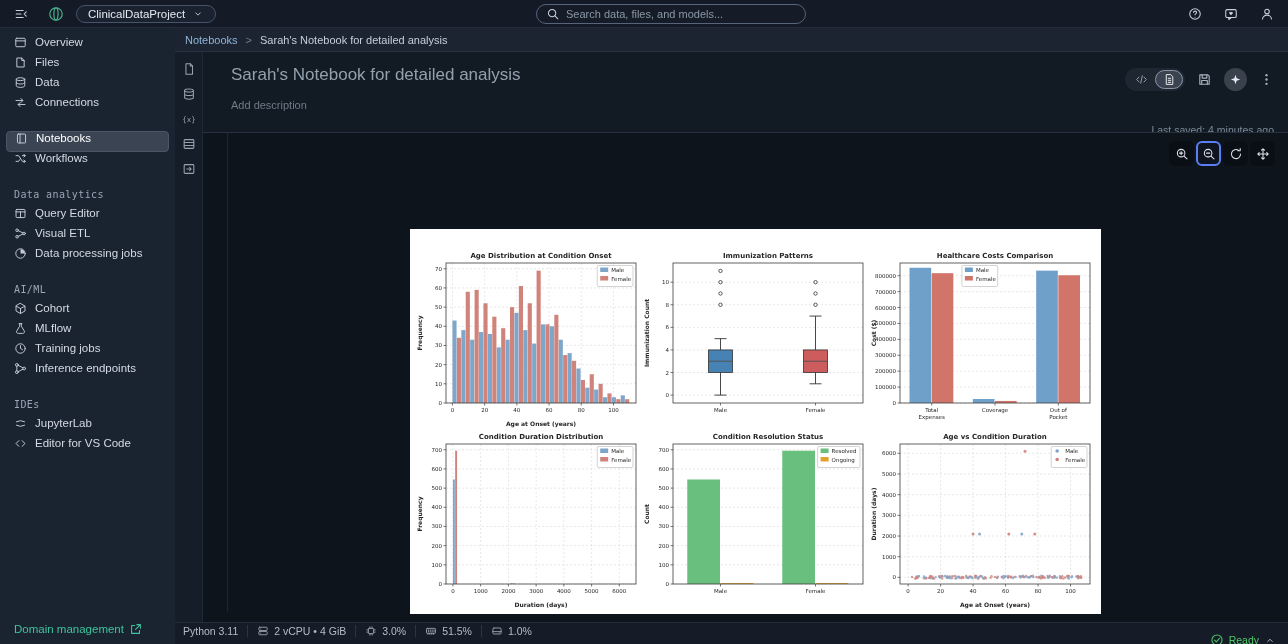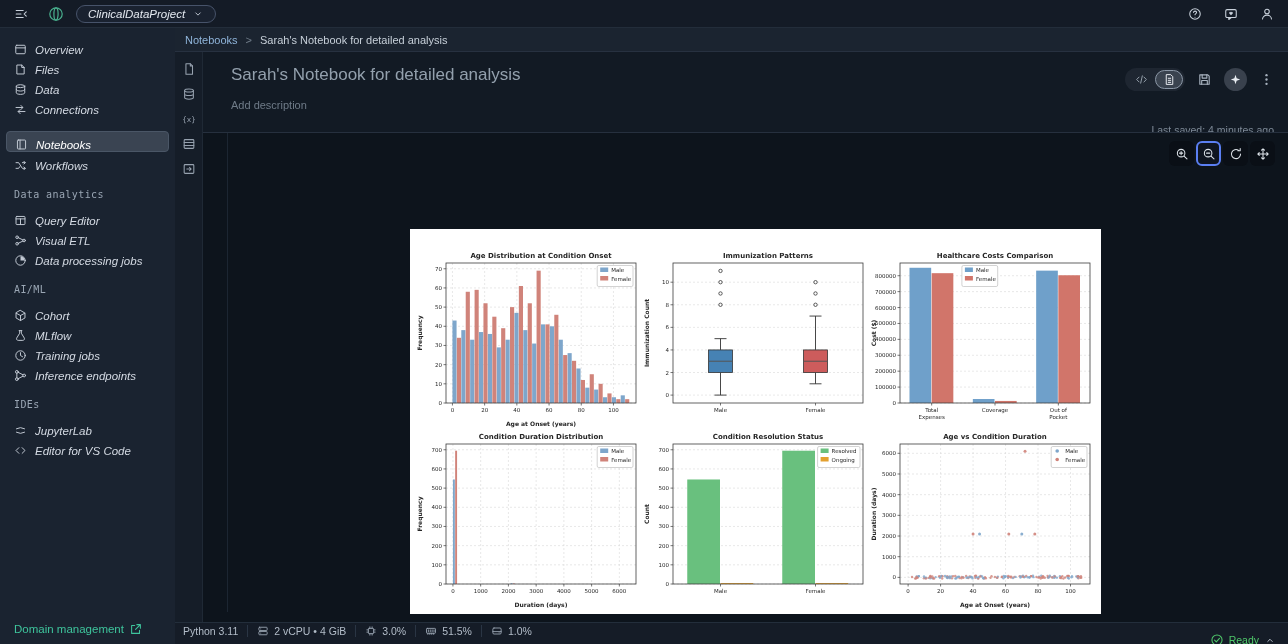--- a/index.html
+++ b/index.html
@@ -6,33 +6,33 @@
   html,body { width:1288px; height:644px; overflow:hidden; background:#0d141c;
     font-family:"Liberation Sans",sans-serif; }
   #app { position:relative; width:1288px; height:644px; color:#d3dae3; }
 
   
   #topbar { position:absolute; top:0; left:0; right:0; height:28px; background:#141b26;
     border-bottom:1px solid #232d3a; display:flex; align-items:center; padding:0 14px; gap:12px; z-index:5;}
   .tb-icon { color:#c9d1db; display:flex; align-items:center; cursor:pointer; }
   #logo { color:#49b08e; display:flex; align-items:center; margin-left:8px;}
   #project-pill { display:flex; align-items:center; gap:7px; border:1px solid #47536a;
-    border-radius:13px; padding:2px 11px; font-size:11.5px; color:#e4e9f0; background:#1a2230; cursor:pointer;font-style:italic;}
+    border-radius:13px; padding:2px 11px; font-size:11.5px; color:#e4e9f0; background:#1a2230; cursor:pointer;}
   #search-wrap { position:absolute; left:536px; top:4px; width:270px; height:20px;
     border:1px solid #57647c; border-radius:11px; display:flex; align-items:center; gap:6px;
     padding:0 9px; color:#8b97a6; background:#151c27;}
   #search-input { background:transparent; border:none; outline:none; color:#aab4c0;
     font-size:11px; width:100%; font-family:"Liberation Sans",sans-serif;}
   #search-input::placeholder { color:#8b97a6; }
   #topbar-right { margin-left:auto; display:flex; align-items:center; gap:22px; }
 
   
   #sidebar { position:absolute; top:28px; left:0; width:175px; bottom:0; background:#1a2330; padding-top:8px;}
-  .sb-item { display:flex; align-items:flex-end; gap:8px; height:20px; margin:0 6px; padding:0 8px;
-    border-radius:4px; font-size:11.5px; color:#d4dae3; cursor:pointer; white-space:nowrap;font-style:italic;}
+  .sb-item { display:flex; align-items:flex-start; gap:8px; height:20px; margin:0 6px; padding:0 8px;
+    border-radius:4px; font-size:11.5px; color:#d4dae3; cursor:pointer; white-space:nowrap;}
   .sb-item .ic { color:#c3cbd5; display:flex; align-items:center; }
   .sb-item.sel { background:#3a4452; border:1px solid #4a5666; color:#fff; height:21px;}
   .sb-group { margin-bottom:15px; }
   .sb-header { font-family:"DejaVu Sans Mono","Liberation Mono",monospace; font-size:10px;
     color:#9aa6b4; margin:17px 0 7px 14px; letter-spacing:.4px; }
   #domain-link { position:absolute; left:14px; bottom:8px; color:#3dc innate;text-align:center;} 
   #domain-link { position:absolute; left:14px; bottom:8px; color:#3ec49c; font-size:11.5px;
     display:flex; align-items:center; gap:5px; cursor:pointer;}
 
   
@@ -101,20 +101,29 @@
           <ellipse cx="8" cy="8" rx="2.1" ry="6.2"></ellipse>
         </svg>
       </span>
     <div id="project-pill">
       <span>ClinicalDataProject</span>
       <span class="tb-icon">
           <svg width="12" height="12" viewBox="0 0 16 16" fill="none" stroke="currentColor" stroke-width="1.2" stroke-linecap="round" stroke-linejoin="round">
             <path d="m5 6.5 3 3 3-3"></path>
           </svg>
         </span>
+    </div>
+    <div id="search-wrap">
+      <span class="tb-icon">
+          <svg width="14" height="14" viewBox="0 0 16 16" fill="none" stroke="currentColor" stroke-width="1.2" stroke-linecap="round" stroke-linejoin="round">
+            <circle cx="7" cy="7" r="4.2"></circle>
+            <path d="m10.2 10.2 3.3 3.3"></path>
+          </svg>
+        </span>
+      <input id="search-input" placeholder="Search data, files, and models..." style="">
     </div>
     <div id="topbar-right">
       <span class="tb-icon">
           <svg width="14" height="14" viewBox="0 0 16 16" fill="none" stroke="currentColor" stroke-width="1.2" stroke-linecap="round" stroke-linejoin="round">
             <circle cx="8" cy="8" r="6"></circle>
             <path d="M6.3 6.2c.2-2 3.5-2 3.5.1 0 1.2-1.8 1.2-1.8 2.6"></path>
             <circle cx="8" cy="11.7" r=".6" fill="currentColor" stroke="none"></circle>
           </svg>
         </span>
       <span class="tb-icon">

